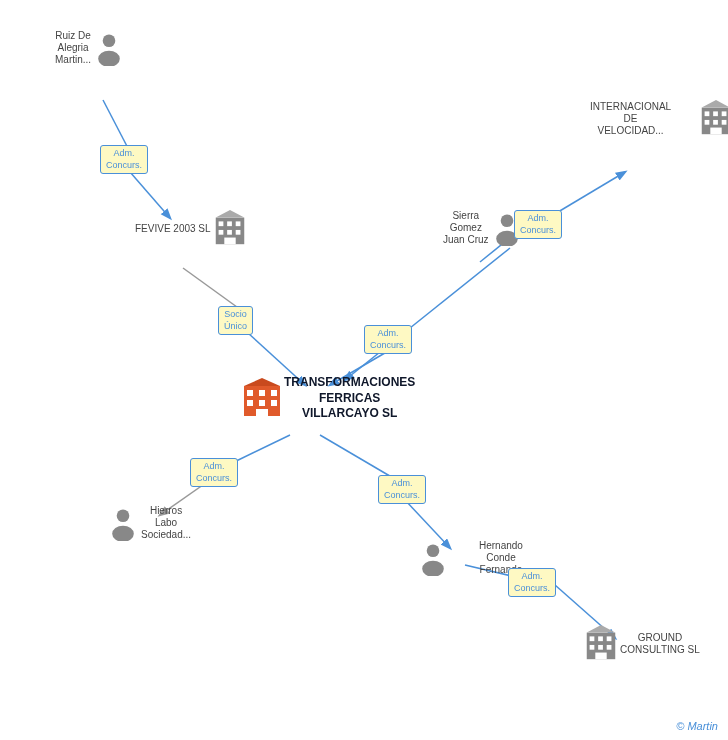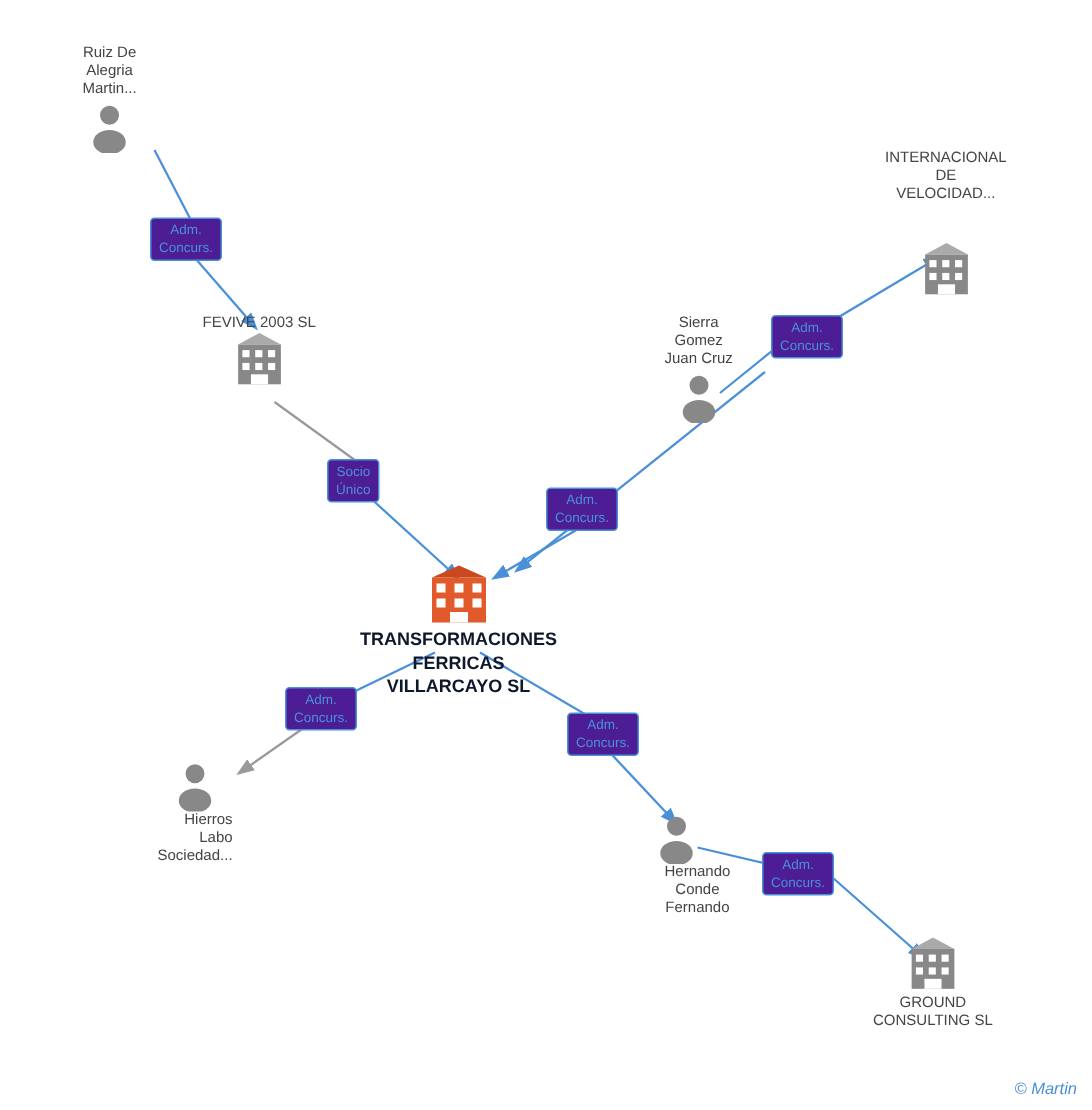--- a/index.html
+++ b/index.html
@@ -20,21 +20,21 @@
     svg#lines {
       position: absolute;
       top: 0; left: 0;
       width: 728px;
       height: 740px;
       pointer-events: none;
     }
     .node {
       position: absolute;
       display: flex;
-      flex-direction: column;
+      flex-direction: row;
       align-items: center;
       text-align: center;
     }
     .node-label {
       font-size: 10px;
       color: #444;
       line-height: 1.2;
       max-width: 90px;
     }
     .person-icon {
@@ -45,21 +45,21 @@
     .building-icon {
       width: 38px;
       height: 38px;
     }
     .building-icon-main {
       width: 44px;
       height: 44px;
       color: #e05a2b;
     }
     .badge {
-      background: #4c1d95;
+      background: #fef9c3;
       border: 1.5px solid #4a90d9;
       color: #4a90d9;
       font-size: 9px;
       padding: 2px 5px;
       border-radius: 3px;
       line-height: 1.3;
       text-align: center;
       white-space: nowrap;
     }
     .main-company-label {
@@ -205,21 +205,21 @@
       <rect x="16" y="33" width="12" height="7" fill="#fff"></rect>
       <polygon points="4,10 22,2 40,10" fill="#c94a1e"></polygon>
     </svg>
     <div class="main-company-label">TRANSFORMACIONES<br>FERRICAS<br>VILLARCAYO SL</div>
   </div>
 
   <div class="node" style="left:190px;top:458px;">
     <div class="badge">Adm.<br>Concurs.</div>
   </div>
 
-  <div class="node" style="left:105px;top:505px;text-align:right;">
+  <div class="node" style="left:105px;top:505px;">
     <svg class="person-icon" viewBox="0 0 40 40">
       <circle cx="20" cy="12" r="7" fill="#888"></circle>
       <ellipse cx="20" cy="32" rx="12" ry="9" fill="#888"></ellipse>
     </svg>
     <div class="node-label" style="white-space:pre-line;">Hierros
 Labo
 Sociedad...</div>
   </div>
 
   <div class="node" style="left:378px;top:475px;">

